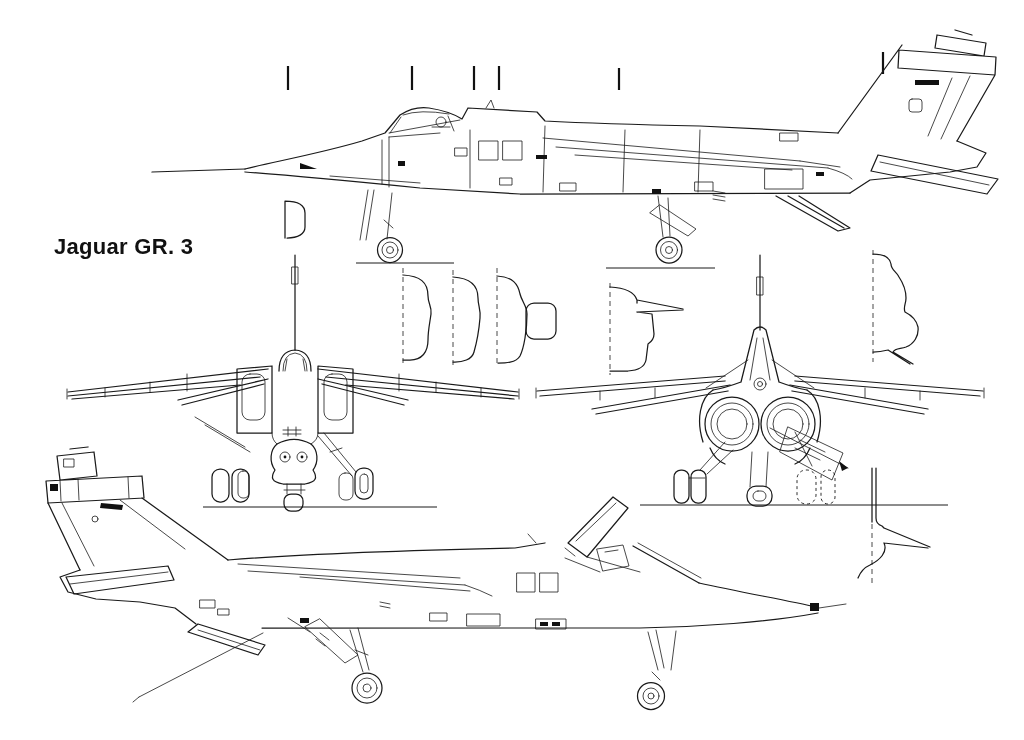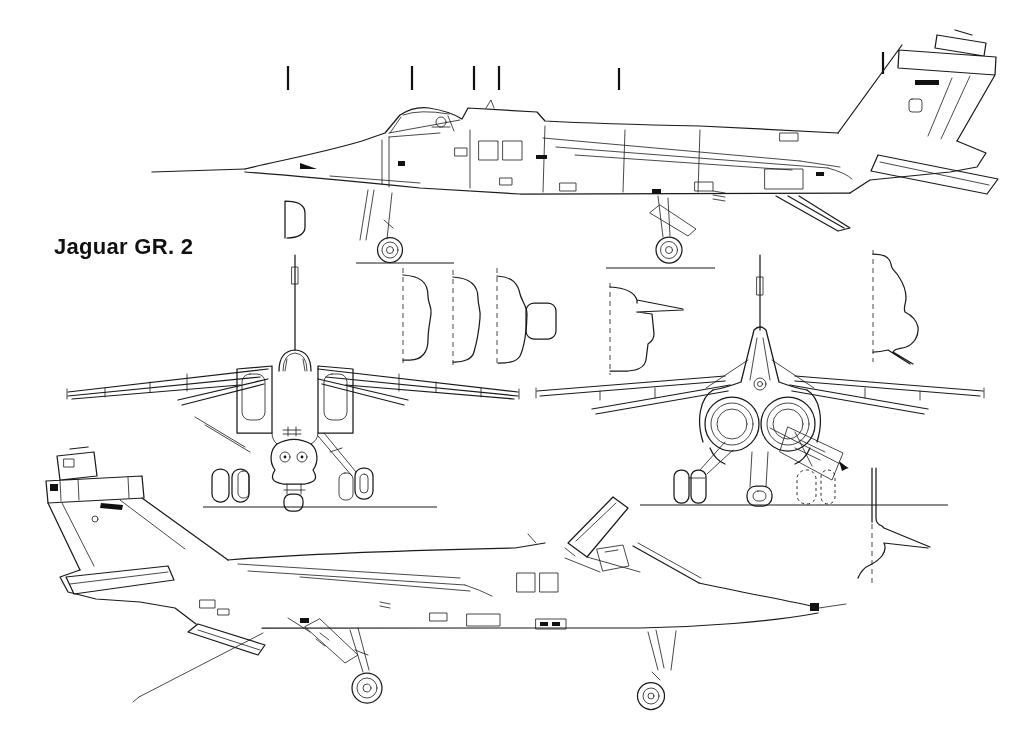--- a/index.html
+++ b/index.html
@@ -20,21 +20,21 @@
   .dash{fill:none;stroke:#1a1a1a;stroke-width:0.8;stroke-dasharray:5 4;}
   .dash2{fill:none;stroke:#1a1a1a;stroke-width:0.9;stroke-dasharray:3 3;}
   .tick{fill:none;stroke:#111;stroke-width:2.2;stroke-linecap:butt;}
   .gnd{fill:none;stroke:#1a1a1a;stroke-width:1;}
 </style>
 </head>
 <body>
 
 <div id="stage">
 
-  <div class="title">Jaguar GR. 2</div>
+  <div class="title">Jaguar GR. 3</div>
 
   <svg id="blueprint" width="1024" height="740" viewBox="0 0 1024 740">
 
     <g>
       <path class="tick" d="M288,66 L288,90 M412,66 L412,90 M474,66 L474,90 M499,66 L499,90 M619,68 L619,90 M883,52 L883,74"></path>
     </g>
 
     <g>
       <path class="ln" d="M152,172 L245,169"></path>
       <path class="ln" d="M245,169 C272,162 318,154 362,141 L385,133 L400,115 Q414,106 429,108 C442,110 454,114 462,119 L468,108 L537,112 L545,121 C600,124 650,125 700,126 L838,133"></path>

